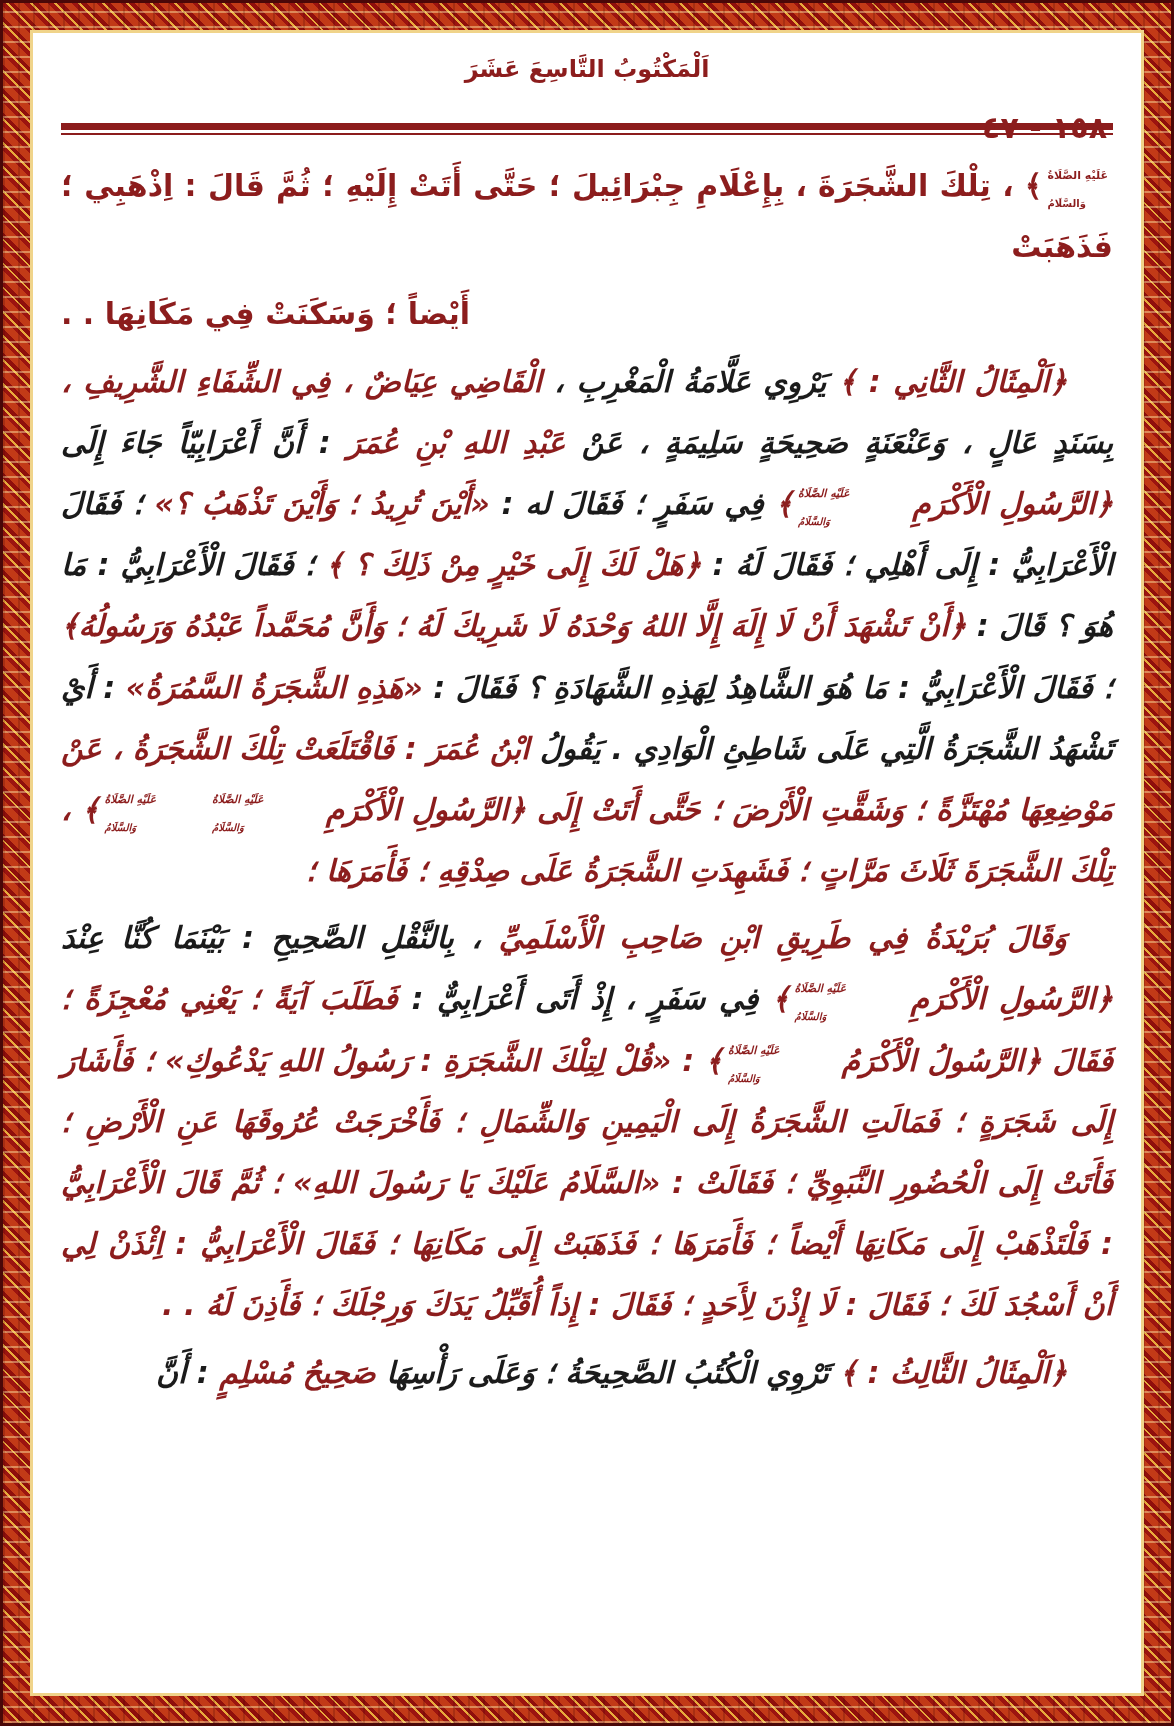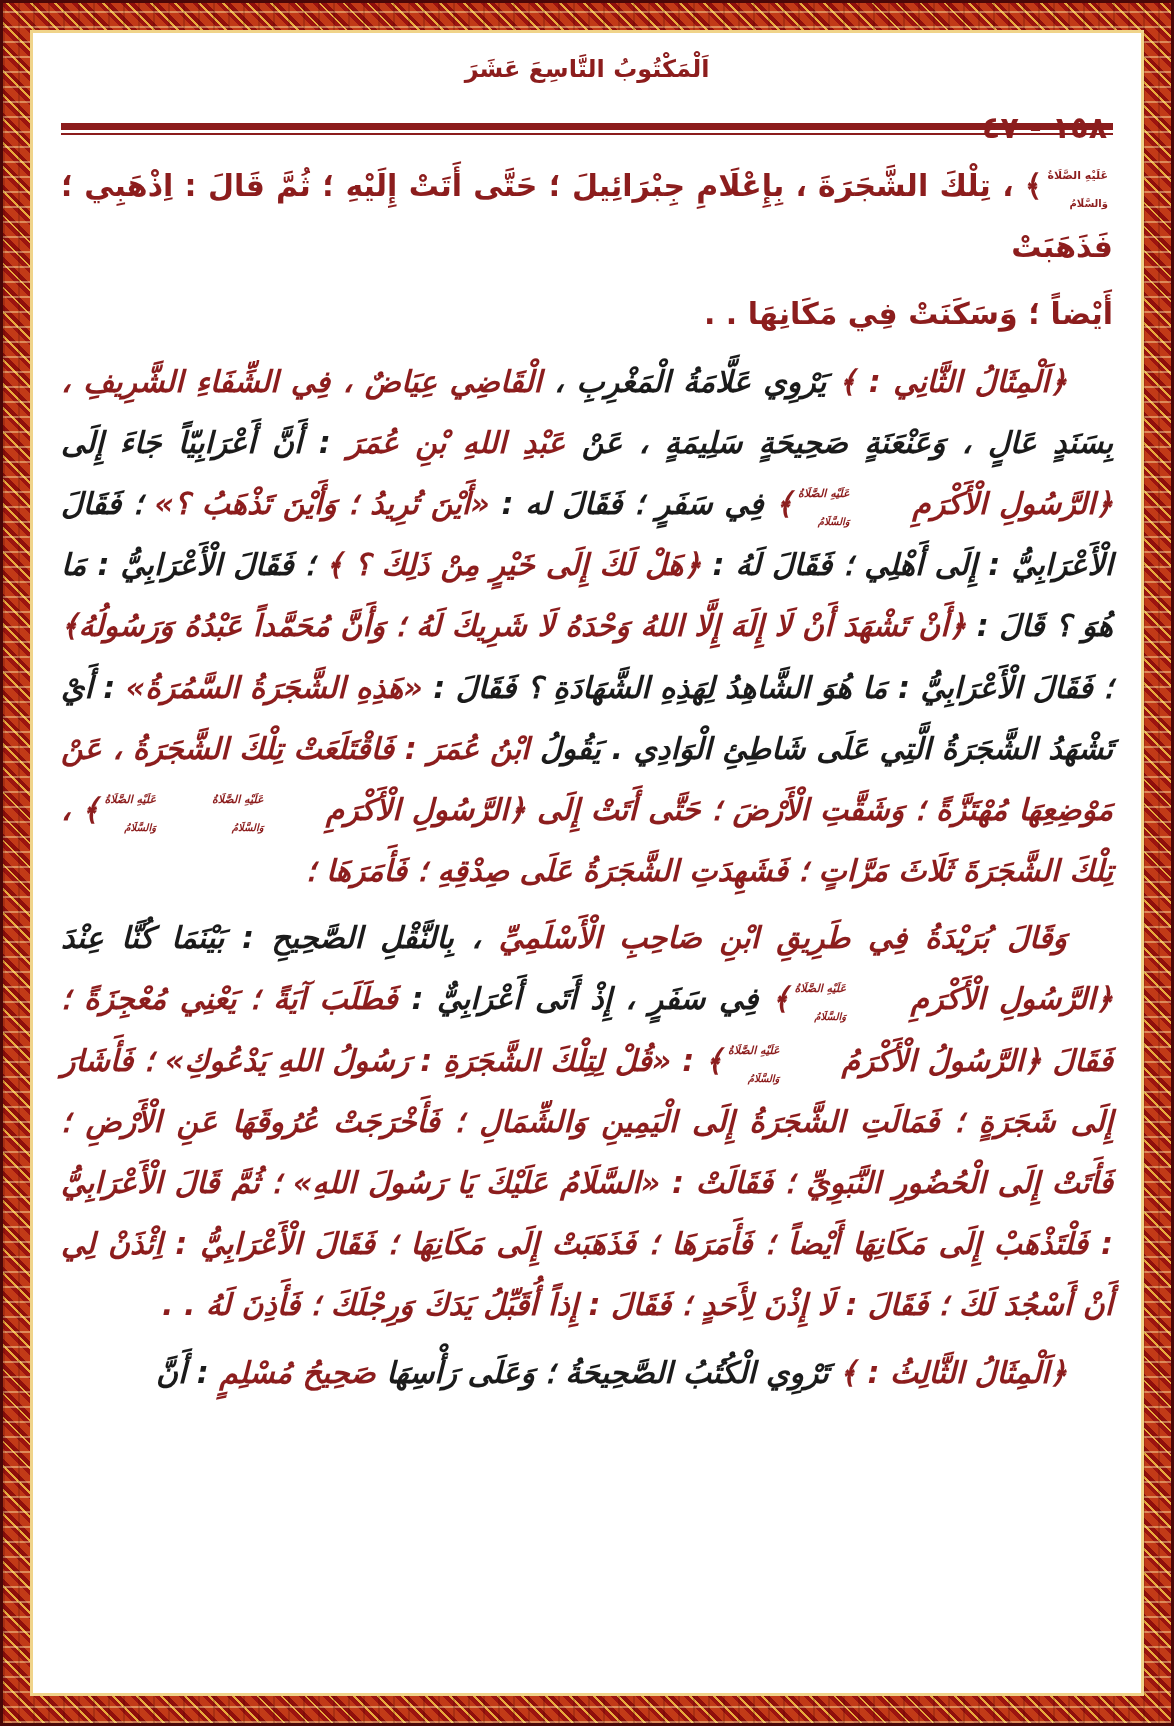--- a/index.html
+++ b/index.html
@@ -45,26 +45,26 @@
   
   .body-text{
     margin-top:20px;
     font-size:30px;font-weight:bold;
     line-height:2.04;
     text-align:justify;
     color:var(--ink);
   }
   p.para{margin:0 0 6px 0;}
   p.para.indent{text-indent:46px;font-style:italic;}
-  p.para.center{text-align:right;}
+  p.para.center{text-align:left;}
   .run-m{color:var(--maroon);}
   .run-b{color:var(--ink);}
   
   .seal{
-    display:inline-flex;flex-direction:column;align-items:flex-start;
+    display:inline-flex;flex-direction:column;align-items:flex-end;
     vertical-align:middle;line-height:1;margin:0 5px 0 5px;
     color:var(--maroon);font-weight:bold;
     transform:translateY(2px);
   }
   .seal .s1{font-size:11px;}
   .seal .s2{font-size:10px;margin-top:18px;}
 </style>
 </head>
 <body>
 

